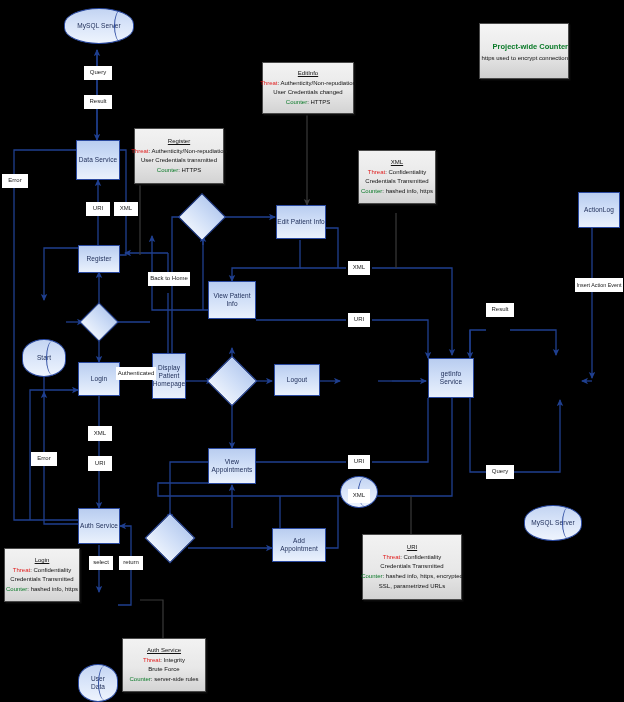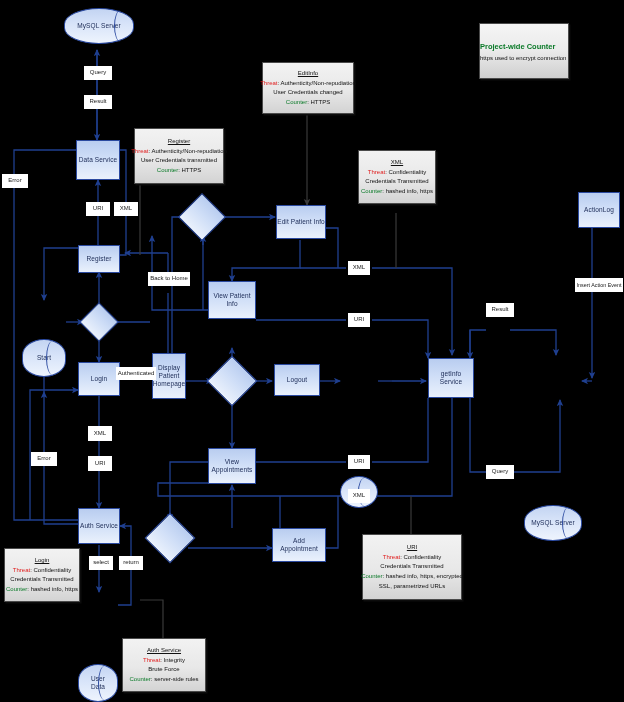--- a/index.html
+++ b/index.html
@@ -33,21 +33,21 @@
         box-shadow:1.5px 1.5px 0 #0c0c0c;
         display:flex;flex-direction:column;align-items:center;justify-content:center;
         gap:2.5px;padding:4px 3px;color:#111;font-size:6px;line-height:1.2;}
   .note .ttl{text-decoration:underline;font-size:6px;}
   .note .row{white-space:nowrap;}
   .kw-threat{color:#e01b1b;}
   .kw-counter{color:#0a7a28;}
   .pwc{position:absolute;box-sizing:border-box;border:1.2px solid #4a4a4a;
        background:linear-gradient(180deg,#f5f5f5 0%,#eaeaea 50%,#cfcfcf 100%);
        box-shadow:1.5px 1.5px 0 #0c0c0c;
-       display:flex;flex-direction:column;align-items:flex-start;justify-content:center;
+       display:flex;flex-direction:column;align-items:flex-end;justify-content:center;
        gap:4px;color:#0a7a28;}
   .pwc .t{font-weight:bold;font-size:7.5px;}
   .pwc .s{color:#111;font-size:6px;}
 </style>
 </head>
 <body>
 
 <div id="stage">
 
   <svg class="edges" viewBox="0 0 624 702" xmlns="http://www.w3.org/2000/svg">

